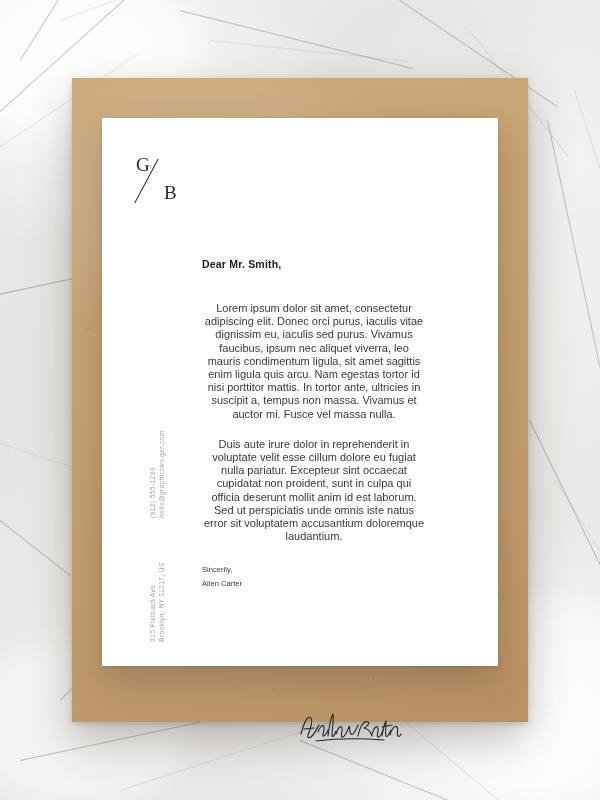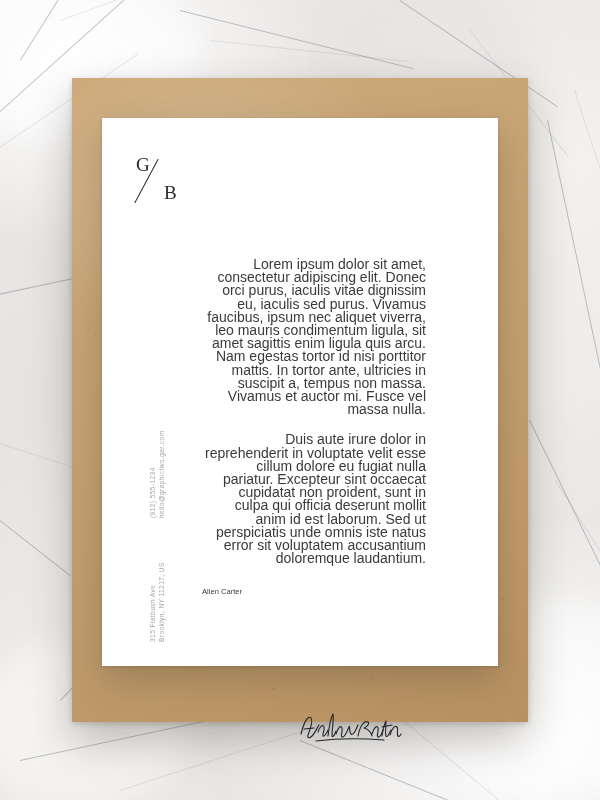--- a/index.html
+++ b/index.html
@@ -128,25 +128,25 @@
     width: 224px;
   }
   #salutation {
     font-size: 10.5px;
     font-weight: bold;
     color: #1d1d1d;
     letter-spacing: 0.2px;
     margin: 0 0 32px 0;
   }
   .para {
-    font-size: 14px;
+    font-size: 11px;
     line-height: 13.2px;
     color: #3a3a3a;
     margin: 0 0 17px 0;
-    text-align: right;
+    text-align: center;
   }
   #closing {
     margin-top: 20px;
     font-size: 7.6px;
     line-height: 13.2px;
     color: #3a3a3a;
   }
   #closing span { display: block; }
 
   
@@ -225,23 +225,25 @@
       <span class="side-row">(912) 555-1234</span>
       <span class="side-row">hello@graphictwo.gar.com</span>
     </div>
 
     <div class="side-block" id="side-address">
       <span class="side-row">315 Flatbush Ave</span>
       <span class="side-row">Brooklyn, NY 11217, US</span>
     </div>
 
     <div id="content">
+      <p id="salutation">Dear Mr. Smith,</p>
       <p class="para">Lorem ipsum dolor sit amet, consectetur adipiscing elit. Donec orci purus, iaculis vitae dignissim eu, iaculis sed purus. Vivamus faucibus, ipsum nec aliquet viverra, leo mauris condimentum ligula, sit amet sagittis enim ligula quis arcu. Nam egestas tortor id nisi porttitor mattis. In tortor ante, ultricies in suscipit a, tempus non massa. Vivamus et auctor mi. Fusce vel massa nulla.</p>
       <p class="para">Duis aute irure dolor in reprehenderit in voluptate velit esse cillum dolore eu fugiat nulla pariatur. Excepteur sint occaecat cupidatat non proident, sunt in culpa qui officia deserunt mollit anim id est laborum. Sed ut perspiciatis unde omnis iste natus error sit voluptatem accusantium doloremque laudantium.</p>
       <div id="closing">
+        <span>Sincerily,</span>
         <span>Allen Carter</span>
       </div>
     </div>
 
     <div id="signature">
       <span class="sr-only">Allen Carter</span>
       <svg width="104" height="36" viewBox="0 0 104 36" fill="none" xmlns="http://www.w3.org/2000/svg" aria-hidden="true">
         <g stroke="#22252b" stroke-width="1.1" stroke-linecap="round" stroke-linejoin="round" fill="none">
           <path d="M3 24 C6 12, 10 5, 13 8 C15 11, 12 20, 10 25 C9 28, 11 29, 14 26 C17 23, 19 18, 21 15"></path>
           <path d="M6 19 L16 18"></path>

